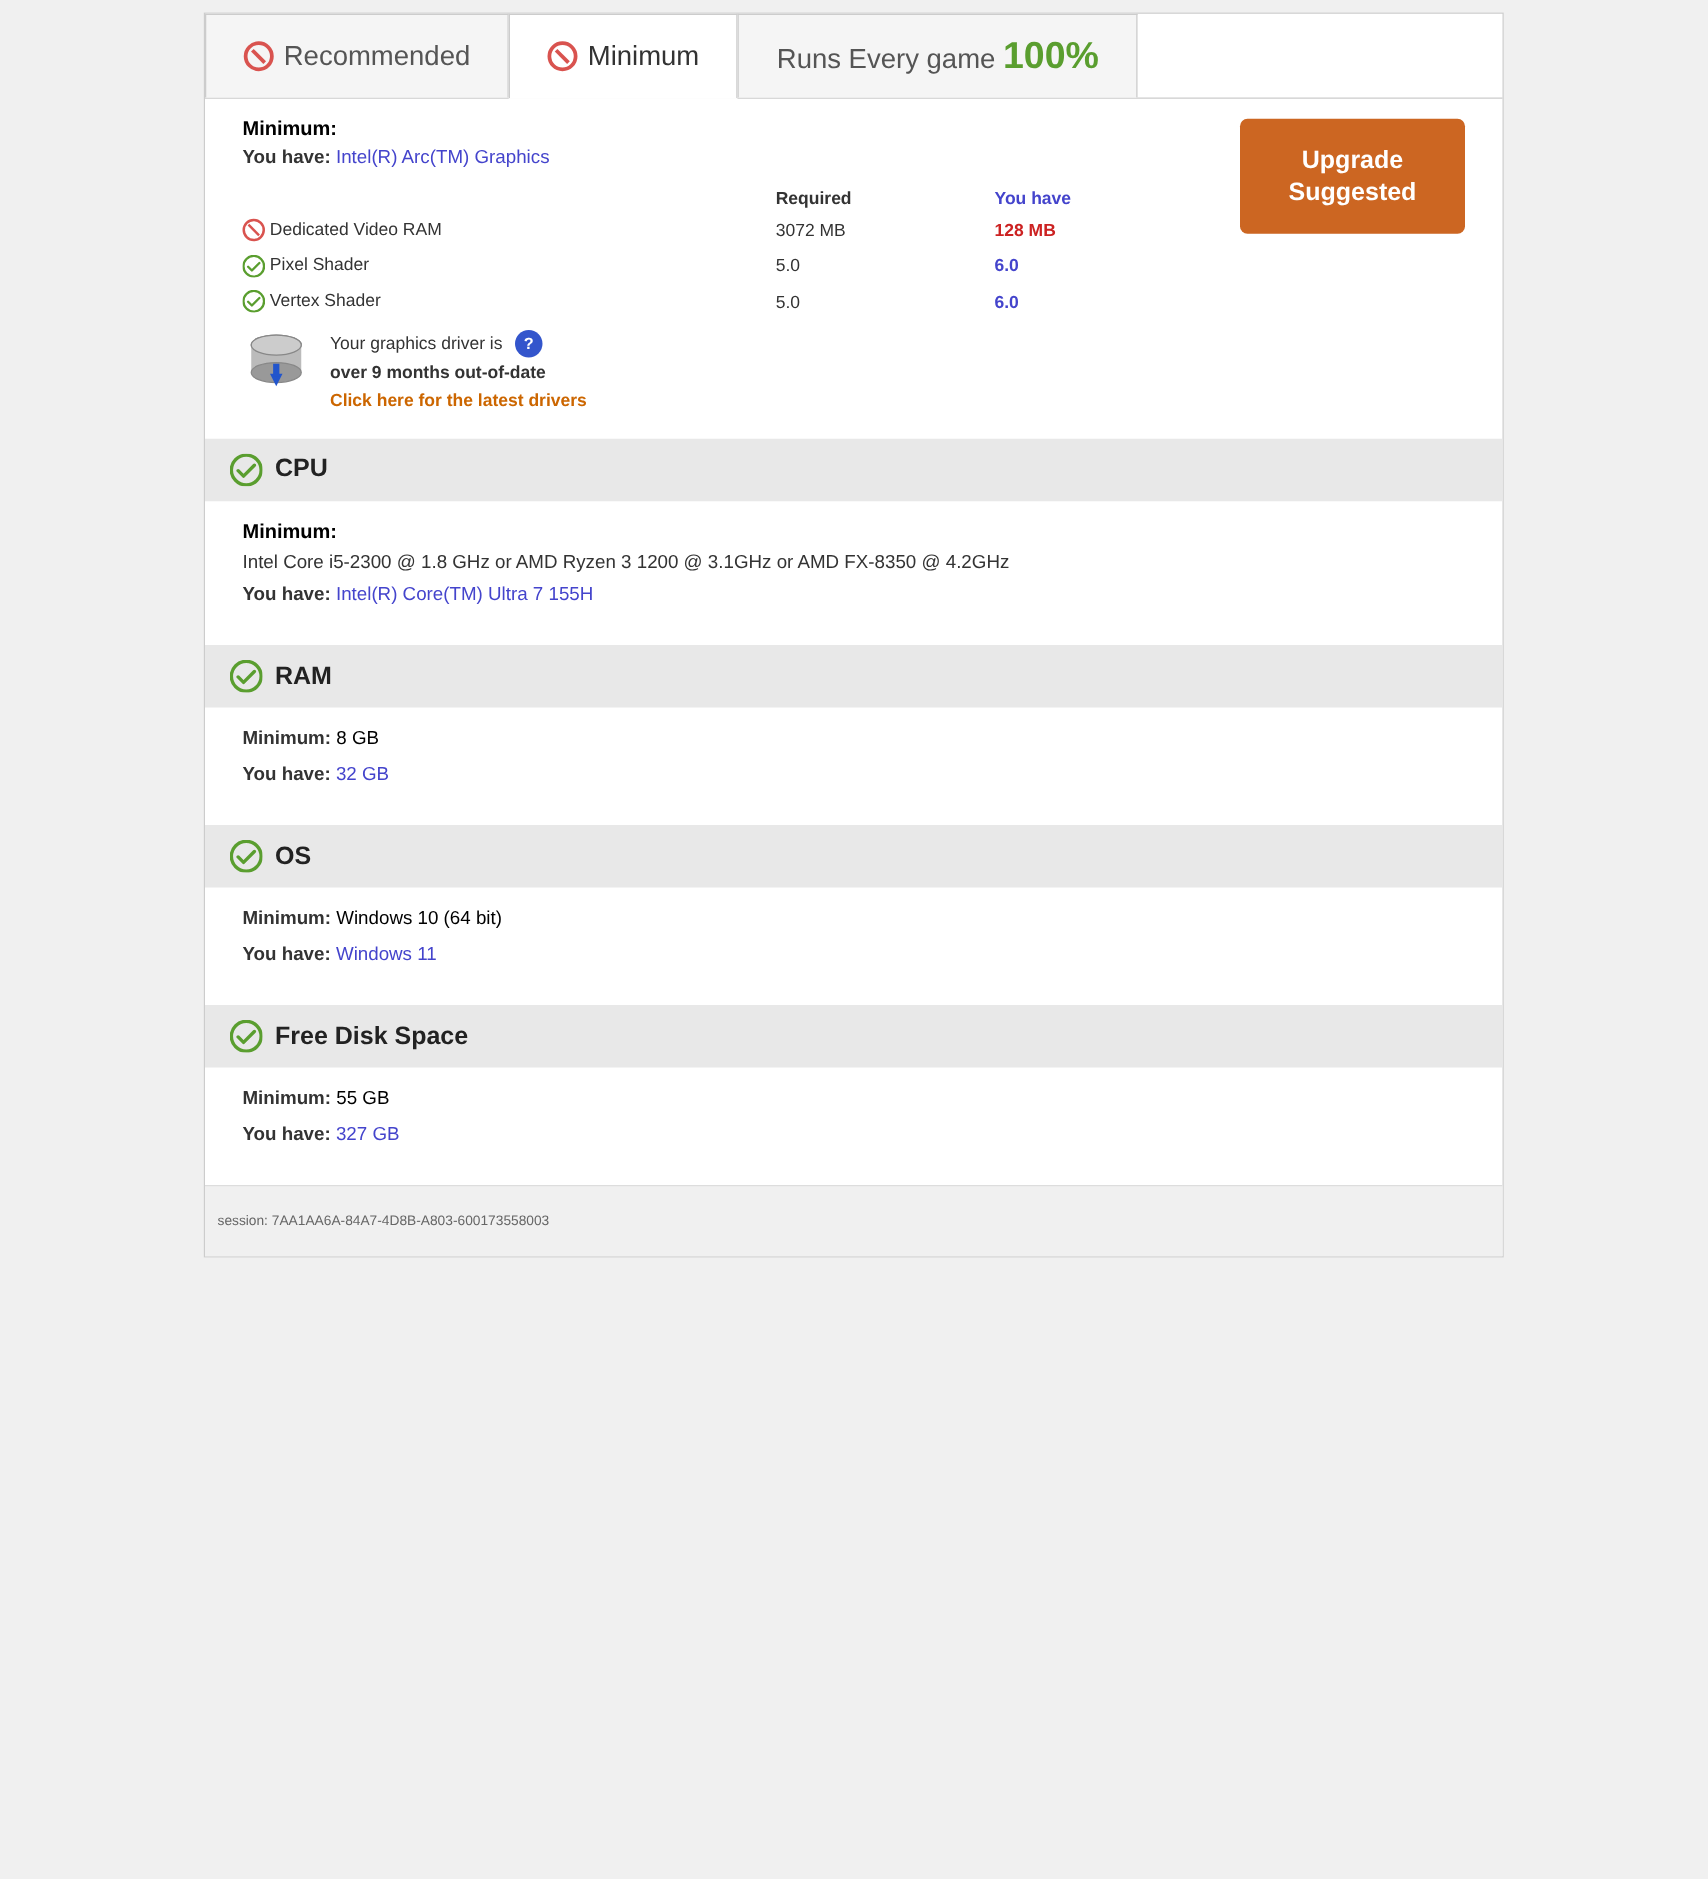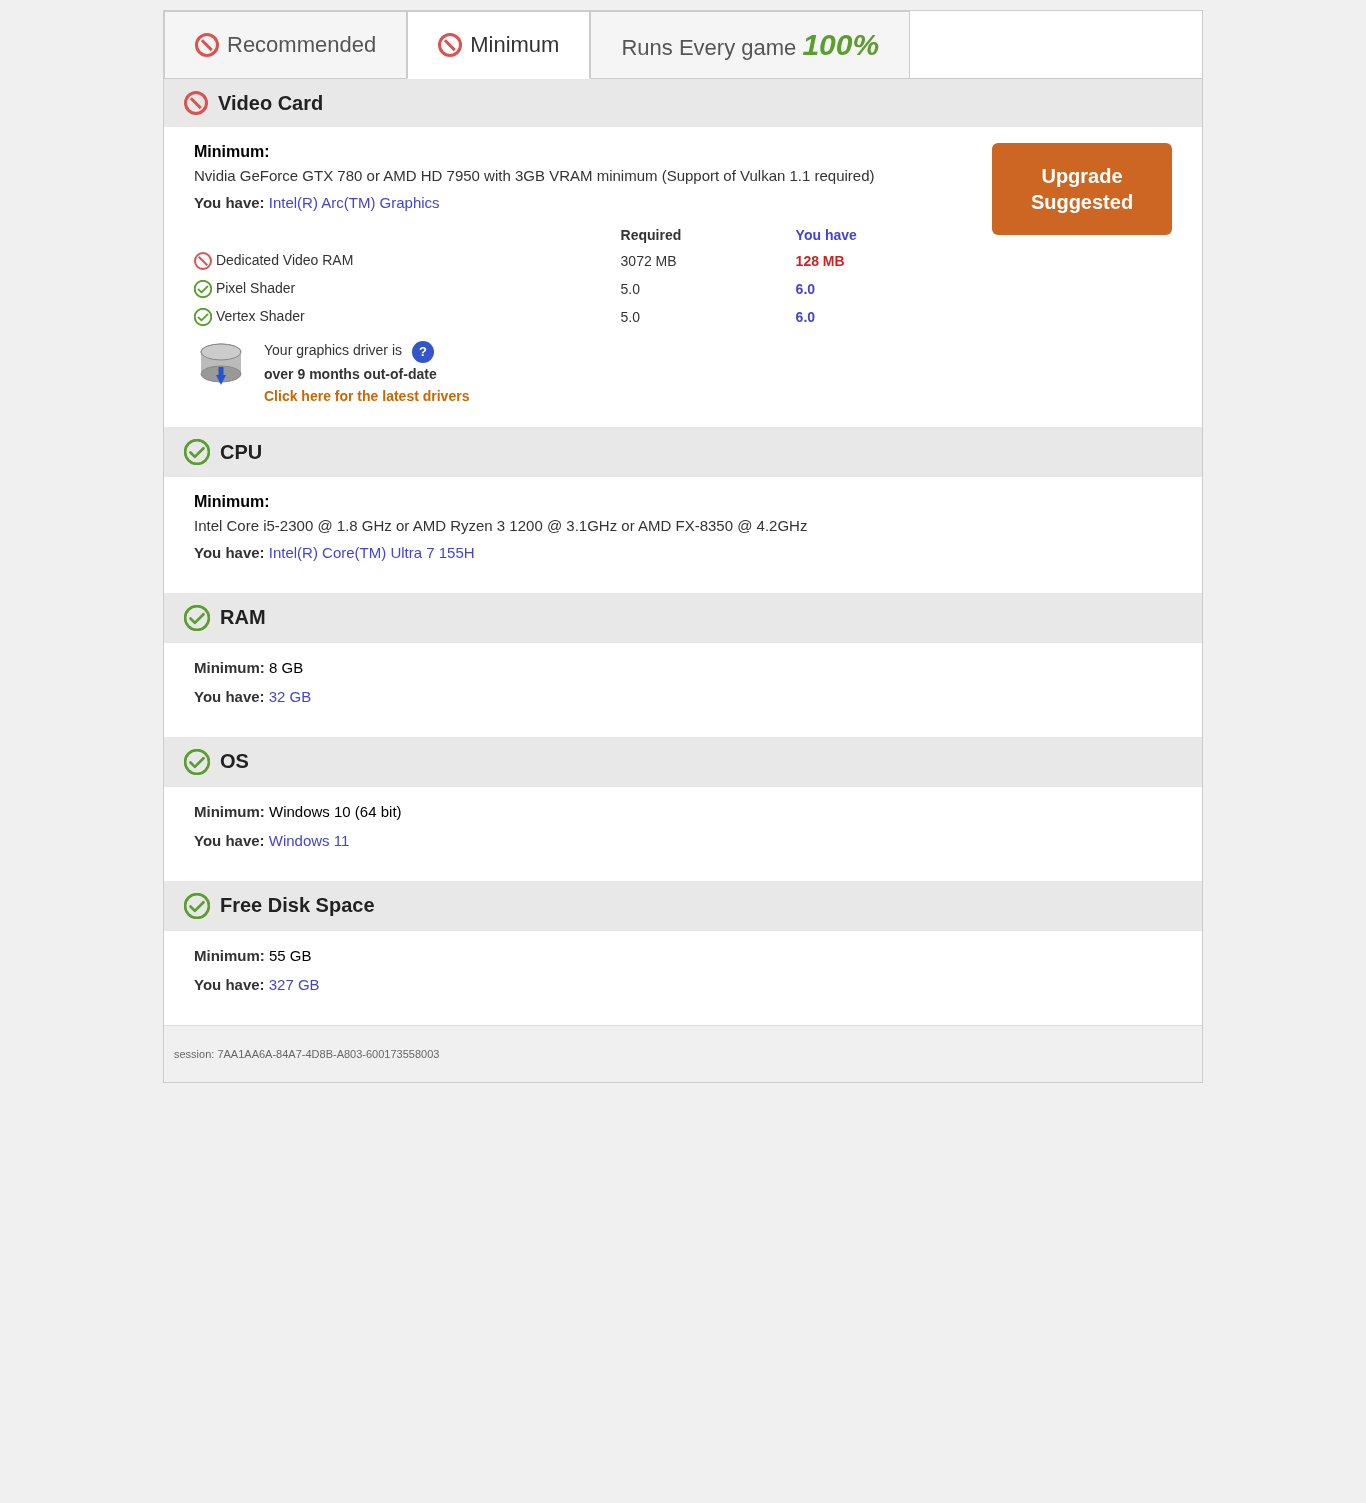--- a/index.html
+++ b/index.html
@@ -40,21 +40,20 @@
       font-weight: 500;
     }
     .tab-runs {
       font-size: 22px;
       color: #555;
     }
     .tab-runs .pct {
       color: #5a9e2f;
       font-weight: bold;
       font-size: 30px;
-      font-style: italic;
     }
 
     
     .section {
       margin: 0;
     }
     .section-header {
       background: #e8e8e8;
       padding: 12px 20px;
       display: flex;
@@ -256,29 +255,24 @@
     <div class="tab active">
       <span class="icon-no"></span>
       <span>Minimum</span>
     </div>
     <div class="tab tab-runs">
       <span>Runs Every game <span class="pct">100%</span></span>
     </div>
   </div>
 
   <div class="section">
-    <div class="section-header">
-      <span class="icon-no"></span>
-      <span>Video Card</span>
-    </div>
     <div class="section-body">
       <div class="video-card-content">
         <div class="video-card-left">
           <div class="minimum-label">Minimum:</div>
-          <div class="minimum-text">Nvidia GeForce GTX 780 or AMD HD 7950 with 3GB VRAM minimum (Support of Vulkan 1.1 required)</div>
           <div class="you-have-line">
             <span class="you-have-label">You have:</span>
             <span> </span>
             <span class="you-have-value">Intel(R) Arc(TM) Graphics</span>
           </div>
 
           <table class="spec-table">
             <thead>
               <tr>
                 <th></th>

